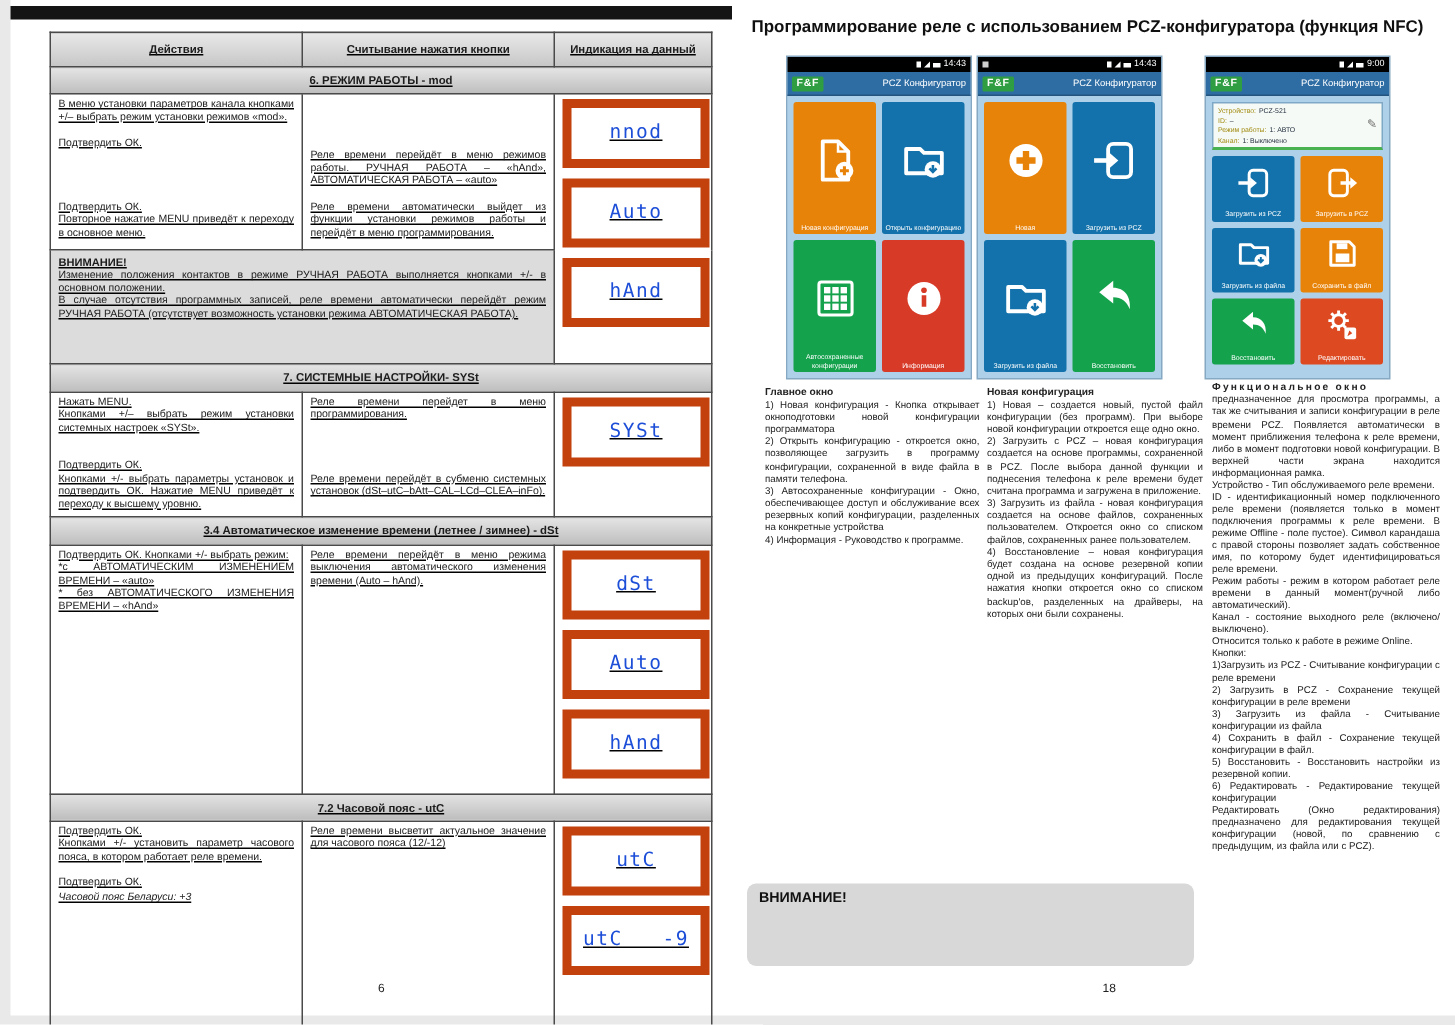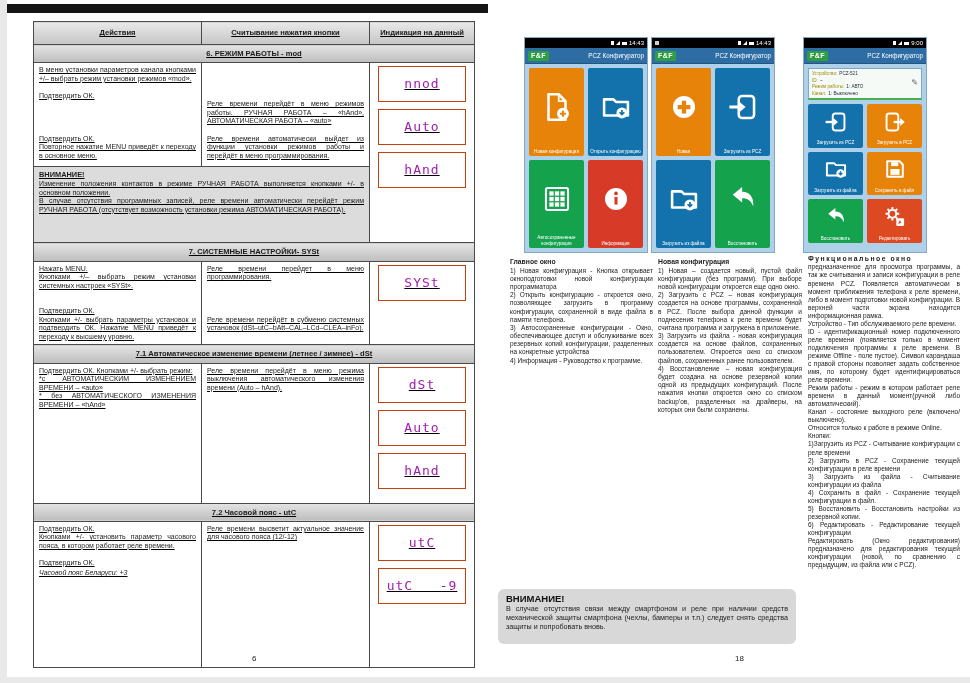--- a/index.html
+++ b/index.html
@@ -10,21 +10,21 @@
   
   #ltable{position:absolute;left:26px;top:21px;width:441px;border-collapse:collapse;table-layout:fixed;text-decoration:underline;}
   #ltable th,#ltable td{border:1px solid #4a4a4a;vertical-align:top;padding:3px 5px;font-size:7px;line-height:1.22;color:#1c1c1c;}
   #ltable th{height:16px;background:linear-gradient(#e8e8e8,#c6c6c6);font-size:7.6px;text-align:center;vertical-align:middle;font-weight:bold;}
   #ltable td.sec{background:linear-gradient(#e4e4e4,#bdbdbd);font-weight:bold;text-align:center;font-size:7.6px;padding:4px;vertical-align:middle;}
   .pre{white-space:pre-line;text-align:justify;}
   .warn-cell{background:#dcdcdc;}
   .warn-t{font-weight:bold;font-size:7.4px;margin-bottom:1px;}
   .note{font-style:italic;margin-top:2px;}
   .disp-cell{padding:5px 6px;}
-  .disp{width:86px;height:34px;border:1px solid #c2410c;background:#fff;margin:0 auto 7px;display:flex;align-items:center;justify-content:center;font-family:"DejaVu Sans Mono",monospace;font-size:13px;letter-spacing:1px;color:#a21caf;white-space:pre;}
+  .disp{width:86px;height:34px;border:6px solid #c2410c;background:#fff;margin:0 auto 7px;display:flex;align-items:center;justify-content:center;font-family:"DejaVu Sans Mono",monospace;font-size:13px;letter-spacing:1px;color:#1d4ed8;white-space:pre;}
   .pn{position:absolute;font-size:8px;color:#222;}
 
   
   #rtitle{position:absolute;left:494px;top:12px;width:464px;font-size:11.3px;font-weight:bold;color:#101010;}
   .phone{position:absolute;top:38px;width:122px;height:214px;background:#a9cbe4;box-shadow:0 0 0 1px #86a8c2;}
   #phone1{left:518px;}#phone2{left:645px;}#phone3{left:797px;}
   .statusbar{height:10px;background:#000;color:#fff;font-size:6px;display:flex;align-items:center;justify-content:flex-end;gap:2px;padding:0 3px;}
   .sb-left{margin-right:auto;width:4px;height:4px;background:#cfcfcf;}
   .sbi{display:inline-block;background:#fff;}
   .sbi.sq{width:3px;height:4px;}
@@ -129,21 +129,21 @@
 
 
 
 
 Реле времени перейдёт в субменю системных установок (dSt–utC–bAtt–CAL–LCd–CLEA–inFo).</td>
       <td class="disp-cell">
         <div class="disp">SYSt</div>
       </td>
     </tr>
     <tr>
-          <td colspan="3" class="sec">7.1 Автоматическое изменение времени (летнее / зимнее) - dSt</td>
+          <td colspan="3" class="sec">3.4 Автоматическое изменение времени (летнее / зимнее) - dSt</td>
         </tr>
     <tr style="height:140px">
       <td class="pre">Подтвердить ОК. Кнопками +/- выбрать режим:
 *с АВТОМАТИЧЕСКИМ ИЗМЕНЕНИЕМ ВРЕМЕНИ – «auto»
 * без АВТОМАТИЧЕСКОГО ИЗМЕНЕНИЯ ВРЕМЕНИ – «hAnd»</td>
       <td class="pre">Реле времени перейдёт в меню режима выключения автоматического изменения времени (Auto – hAnd).</td>
       <td class="disp-cell">
         <div class="disp">dSt</div>
         <div class="disp">Auto</div>
         <div class="disp">hAnd</div>
@@ -163,20 +163,21 @@
       <td class="pre">Реле времени высветит актуальное значение для часового пояса (12/-12)</td>
       <td class="disp-cell">
         <div class="disp">utC</div>
         <div class="disp">utC   -9</div>
       </td>
     </tr>
   </tbody>
     </table>
   <div class="pn" style="left:245px;top:654px;">6</div>
 
+  <div id="rtitle">Программирование реле с использованием PCZ-конфигуратора (функция NFC)</div>
 
   <div class="phone" id="phone1">
     <div class="statusbar">
       <span class="sbi sq"></span>
       <span class="sbi tri"></span>
       <span class="sbi bat"></span>
       <span class="sb-time">14:43</span>
     </div>
     <div class="appbar">
       <span class="logo">F&amp;F</span>
@@ -385,17 +386,16 @@
 2) Загрузить в PCZ - Сохранение текущей конфигурации в реле времени
 3) Загрузить из файла - Считывание конфигурации из файла
 4) Сохранить в файл - Сохранение текущей конфигурации в файл.
 5) Восстановить - Восстановить настройки из резервной копии.
 6) Редактировать - Редактирование текущей конфигурации
 Редактировать (Окно редактирования) предназначено для редактирования текущей конфигурации (новой, по сравнению с предыдущим, из файла или с PCZ).</div>
   </div>
 
   <div class="rwarn">
     <div class="rwarn-title">ВНИМАНИЕ!</div>
-    <div class="rwarn-text">В случае отсутствия связи между смартфоном и реле при наличии средств механической защиты смартфона (чехлы, бамперы и т.п.) следует снять средства защиты и попробовать вновь.</div>
   </div>
 
   <div class="pn" style="left:728px;top:654px;">18</div>
 </div>
 
 </body></html>

